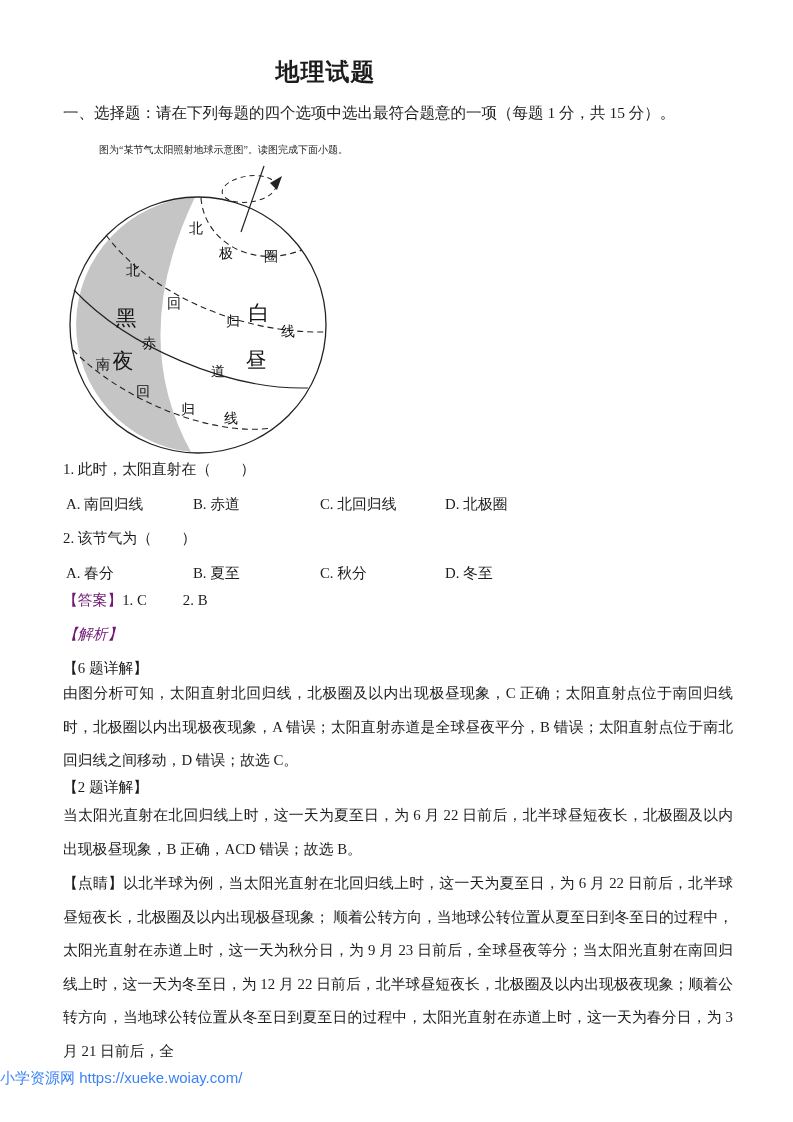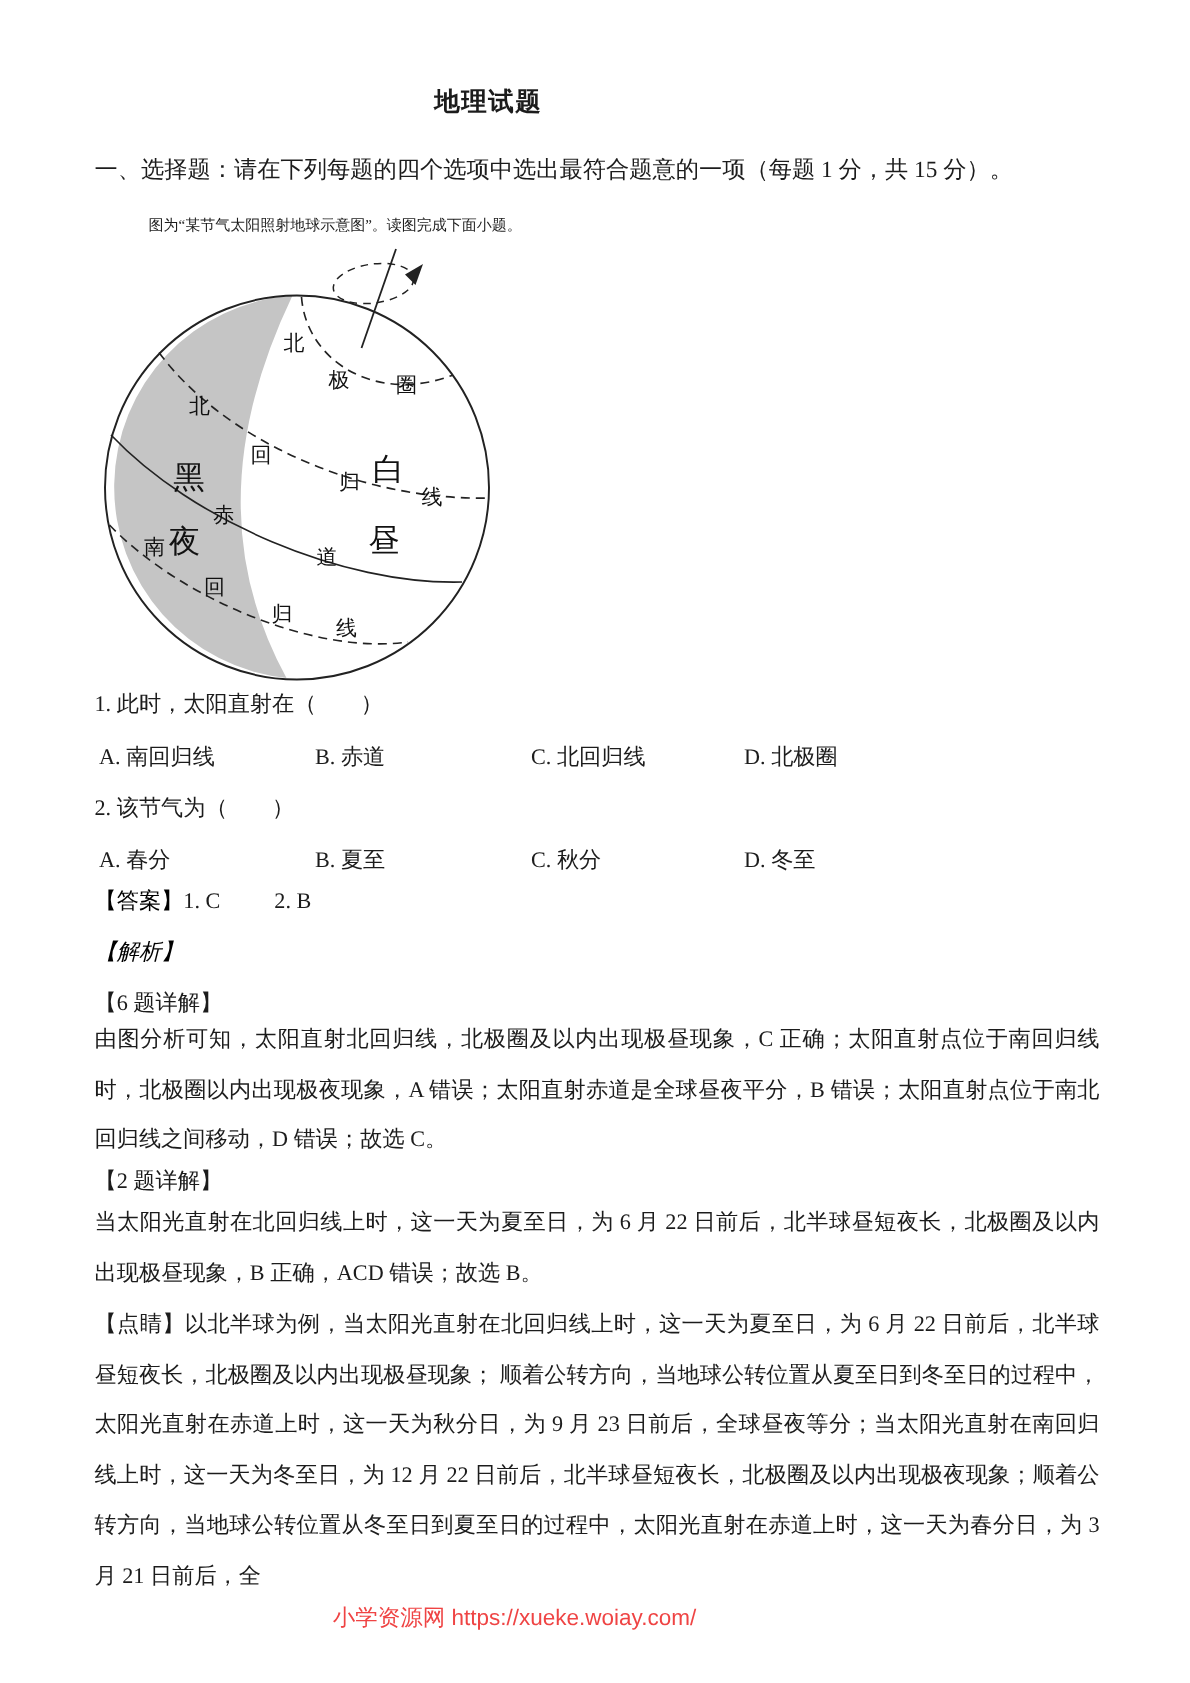--- a/index.html
+++ b/index.html
@@ -1,46 +1,46 @@
 <!DOCTYPE html>
 <html><head>
 <meta charset="utf-8">
 <style>
   html,body{margin:0;padding:0;}
   body{
     width:793px;height:1122px;position:relative;background:#ffffff;
     font-family:"Liberation Serif", serif;color:#1c1c1c;overflow:hidden;
   }
   .abs{position:absolute;}
-  .title{top:56px;left:0;width:651px;text-align:center;font-size:17px;font-weight:bold;letter-spacing:1px;}
+  .title{top:56px;left:0;width:651px;text-align:center;font-size:24px;font-weight:bold;letter-spacing:1px;}
   .heading{top:103px;left:63px;width:672px;font-size:15.5px;font-weight:normal;}
   .caption{top:143px;left:99px;font-size:10px;}
   .figure{top:162px;left:58px;width:280px;height:296px;}
   .stem{font-size:14.8px;left:63px;}
   .q1{top:460px;}
   .q2{top:529px;}
-  .opts{left:66px;top:0;width:672px;display:flex;font-size:14.8px;gap:17px;}
+  .opts{left:66px;top:0;width:672px;display:flex;font-size:14.8px;}
   .opts1{top:495px;}
   .opts2{top:564px;}
   .opts span:nth-child(1){width:127px;}
   .opts span:nth-child(2){width:127px;}
   .opts span:nth-child(3){width:125px;}
   .answer{top:591px;left:63px;font-size:14.8px;}
-  .blue{color:#000000;}
+  .blue{color:#701a75;}
   .answer .item{margin-right:36px;margin-top:38px;}
   .jiexi{top:625px;left:63px;font-size:14.8px;font-style:italic;}
   .dheading{left:63px;font-size:14.8px;}
   .d1h{top:659px;}
   .d2h{top:778px;}
   .para{left:63px;width:670px;font-size:14.8px;line-height:33.5px;text-align:justify;}
   .para1{top:677px;}
   .para2{top:799px;}
   .tips{top:867px;}
-  .footer{top:1069px;left:0;width:686px;text-align:center;
-    font-family:"Liberation Sans", sans-serif;font-size:15px;color:#ef4444;}
+  .footer{top:1069px;left:0;width:686px;text-align:left;
+    font-family:"Liberation Sans", sans-serif;font-size:15px;color:#3b82f6;}
   svg text{font-family:"Liberation Serif", serif;fill:#111;}
   svg .lbl{font-size:14px;text-anchor:middle;}
   svg .big{font-size:21px;text-anchor:middle;}
 </style>
 </head>
 <body>
 
 <div class="abs title">地理试题</div>
 
 <div class="abs heading">一、选择题：请在下列每题的四个选项中选出最符合题意的一项（每题 1 分，共 15 分）。</div>

